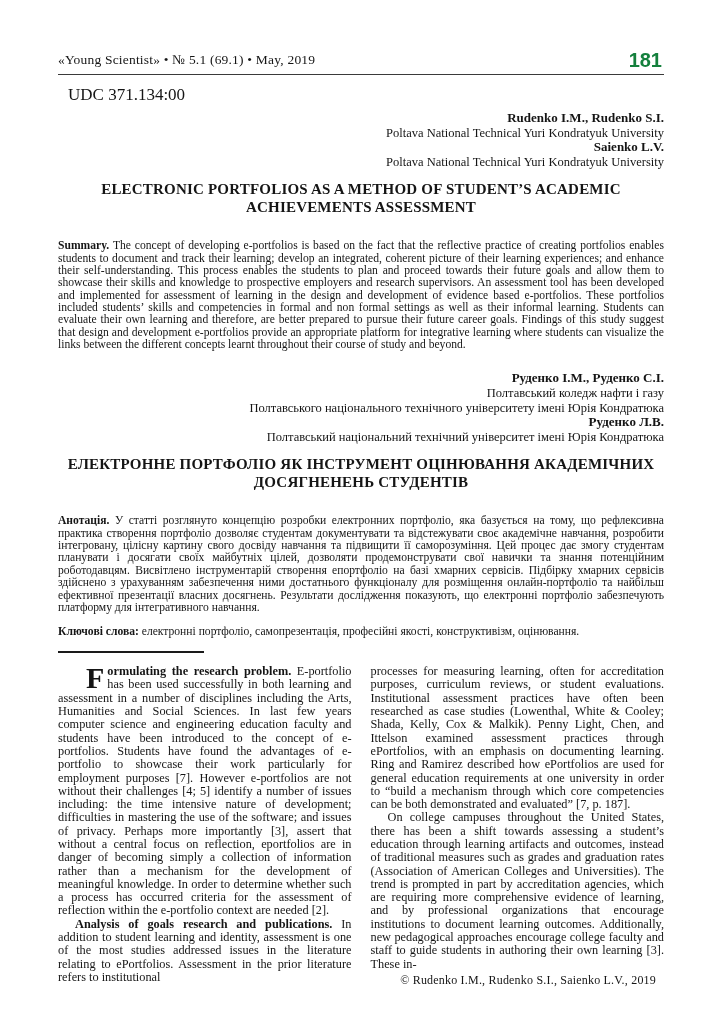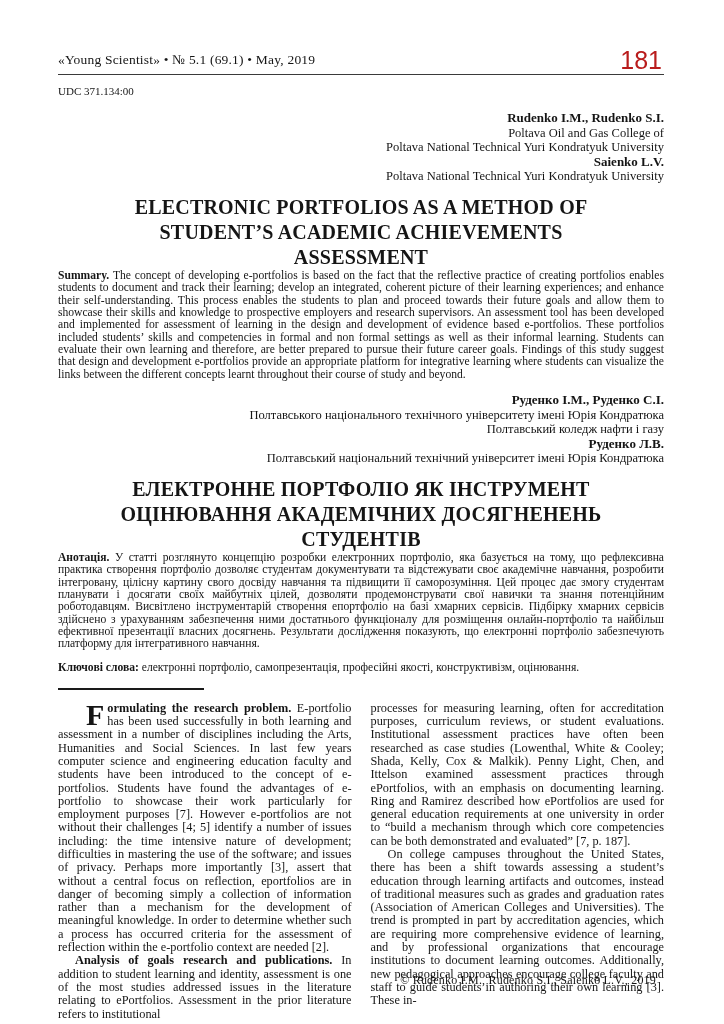--- a/index.html
+++ b/index.html
@@ -17,37 +17,37 @@
   
   .header { padding-top: 48px; position: relative; }
   .header-row { position: relative; height: 22px; }
   .journal-line {
     position: absolute; left: 0; right: 0; bottom: 2px;
     text-align: left; font-size: 13.5px; letter-spacing: 0.2px;
   }
   .page-number {
     position: absolute; right: 2px; bottom: 0;
     font-family: "Liberation Sans", "DejaVu Sans", sans-serif;
-    font-weight: normal; font-size: 25px; line-height: 20px; color: #b91c1c;
+    font-weight: bold; font-size: 20px; line-height: 20px; color: #15803d;
   }
   .header-rule { border-bottom: 1.5px solid #3a3a3a; margin-top: 4px; }
 
-  .udc { margin-top: 10px; font-size: 11px; }
+  .udc { margin-top: 10px; font-size: 17px; margin-left: 10px; }
 
-  .authors { margin-top: 14px; text-align: right; line-height: 14.6px; }
+  .authors { margin-top: 6px; text-align: right; line-height: 14.6px; }
   .author-names { font-weight: bold; font-size: 13px; }
   .author-affil { font-size: 12.5px; }
 
   .article-title {
     margin: 11px auto 0 auto; max-width: 540px;
-    text-align: center; font-weight: bold; font-size: 20px; line-height: 25px;
+    text-align: center; font-weight: bold; font-size: 15px; line-height: 18px;
     letter-spacing: 0.2px;
   }
   .abstract {
-    margin-top: 0; font-size: 11.6px; line-height: 12.35px;
+    margin-top: 24px; font-size: 11.6px; line-height: 12.35px;
     text-align: justify;
   }
   .abstract .lead { font-weight: bold; }
   .kw-line { margin-top: 1px; font-size: 11.6px; line-height: 12.35px; text-align: justify; }
   .kw-line .lead { font-weight: bold; }
 
   .divider {
     margin-top: 13px; width: 146px; border-top: 2px solid #1a1a1a; height: 0;
   }
 
@@ -80,35 +80,34 @@
         <div class="journal-line">«Young Scientist» • № 5.1 (69.1) • May, 2019</div>
         <div class="page-number">181</div>
       </div>
       <div class="header-rule"></div>
     </header>
 
     <div class="udc">UDC 371.134:00</div>
 
     <div class="authors">
       <div class="author-names">Rudenko I.M., Rudenko S.I.</div>
-      <div class="author-affil">Poltava Oil and Gas College of</div>
       <div class="author-affil">Poltava National Technical Yuri Kondratyuk University</div>
       <div class="author-names">Saienko L.V.</div>
       <div class="author-affil">Poltava National Technical Yuri Kondratyuk University</div>
     </div>
 
     <h1 class="article-title">ELECTRONIC PORTFOLIOS AS A METHOD OF STUDENT’S ACADEMIC ACHIEVEMENTS ASSESSMENT</h1>
 
     <p class="abstract"><span class="lead">Summary.</span> <span>The concept of developing e-portfolios is based on the fact that the reflective practice of creating portfolios enables students to document and track their learning; develop an integrated, coherent picture of their learning experiences; and enhance their self-understanding. This process enables the students to plan and proceed towards their future goals and allow them to showcase their skills and knowledge to prospective employers and research supervisors. An assessment tool has been developed and implemented for assessment of learning in the design and development of evidence based e-portfolios. These portfolios included students’ skills and competencies in formal and non formal settings as well as their informal learning. Students can evaluate their own learning and therefore, are better prepared to pursue their future career goals. Findings of this study suggest that design and development e-portfolios provide an appropriate platform for integrative learning where students can visualize the links between the different concepts learnt throughout their course of study and beyond.</span></p>
 
 
-    <div class="authors" style="margin-top:12px;">
+    <div class="authors" style="margin-top:20px;">
       <div class="author-names">Руденко І.М., Руденко С.І.</div>
+      <div class="author-affil">Полтавський коледж нафти і газу</div>
       <div class="author-affil">Полтавського національного технічного університету імені Юрія Кондратюка</div>
-      <div class="author-affil">Полтавський коледж нафти і газу</div>
       <div class="author-names">Руденко Л.В.</div>
       <div class="author-affil">Полтавський національний технічний університет імені Юрія Кондратюка</div>
     </div>
 
     <h1 class="article-title" style="max-width:600px;">ЕЛЕКТРОННЕ ПОРТФОЛІО ЯК ІНСТРУМЕНТ ОЦІНЮВАННЯ АКАДЕМІЧНИХ ДОСЯГНЕНЕНЬ СТУДЕНТІВ</h1>
 
     <p class="abstract"><span class="lead">Анотація.</span> <span>У статті розглянуто концепцію розробки електронних портфоліо, яка базується на тому, що рефлексивна практика створення портфоліо дозволяє студентам документувати та відстежувати своє академічне навчання, розробити інтегровану, цілісну картину свого досвіду навчання та підвищити її саморозуміння. Цей процес дає змогу студентам планувати і досягати своїх майбутніх цілей, дозволяти продемонструвати свої навички та знання потенційним роботодавцям. Висвітлено інструментарій створення епортфоліо на базі хмарних сервісів. Підбірку хмарних сервісів здійснено з урахуванням забезпечення ними достатнього функціоналу для розміщення онлайн-портфоліо та найбільш ефективної презентації власних досягнень. Результати дослідження показують, що електронні портфоліо забезпечують платформу для інтегративного навчання.</span></p>
 
     <p class="kw-line"><span class="lead">Ключові слова:</span> <span>електронні портфоліо, самопрезентація, професійні якості, конструктивізм, оцінювання.</span></p>
 

